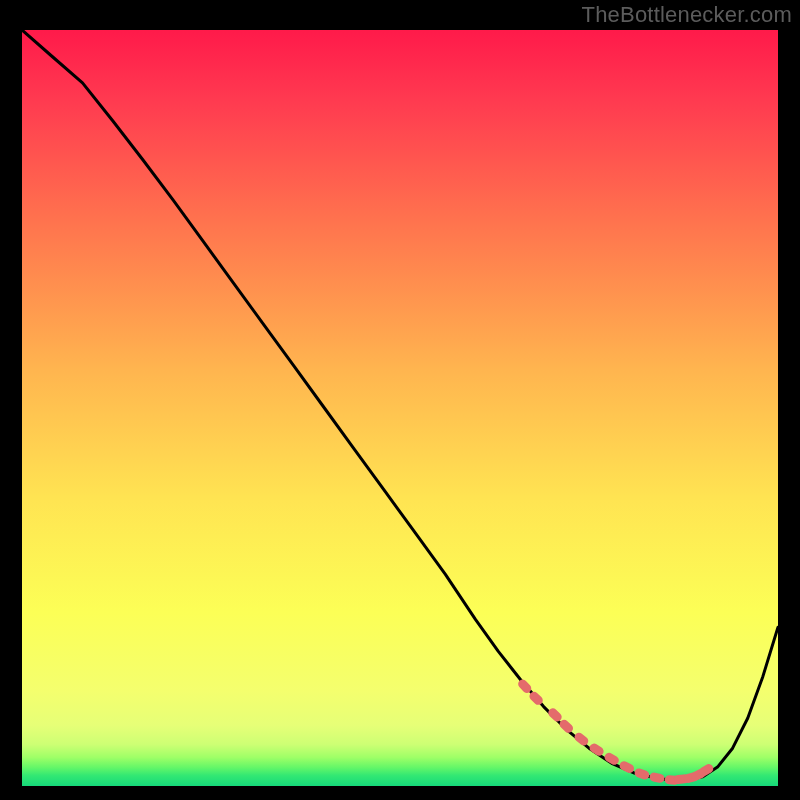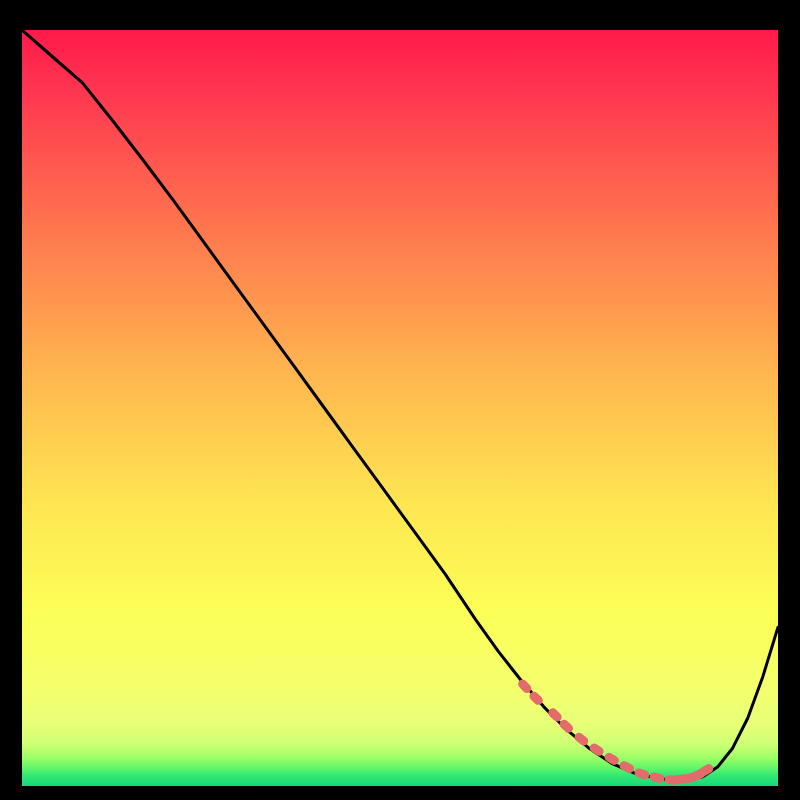--- a/index.html
+++ b/index.html
@@ -34,20 +34,21 @@
     width: 756px;
     height: 756px;
   }
   svg { display: block; }
 </style>
 </head>
 <body>
 
 <div class="stage">
 
+  <div class="watermark">TheBottlenecker.com</div>
 
   <div class="plot">
     <svg id="chart-svg" width="756" height="756" viewBox="0 0 756 756">
       <defs>
         <linearGradient id="bg-grad" x1="0" y1="0" x2="0" y2="1">
           <stop offset="0" stop-color="#ff1a4a"></stop>
           <stop offset="0.09" stop-color="#ff3950"></stop>
           <stop offset="0.25" stop-color="#ff724e"></stop>
           <stop offset="0.45" stop-color="#ffb54f"></stop>
           <stop offset="0.62" stop-color="#ffe452"></stop>

